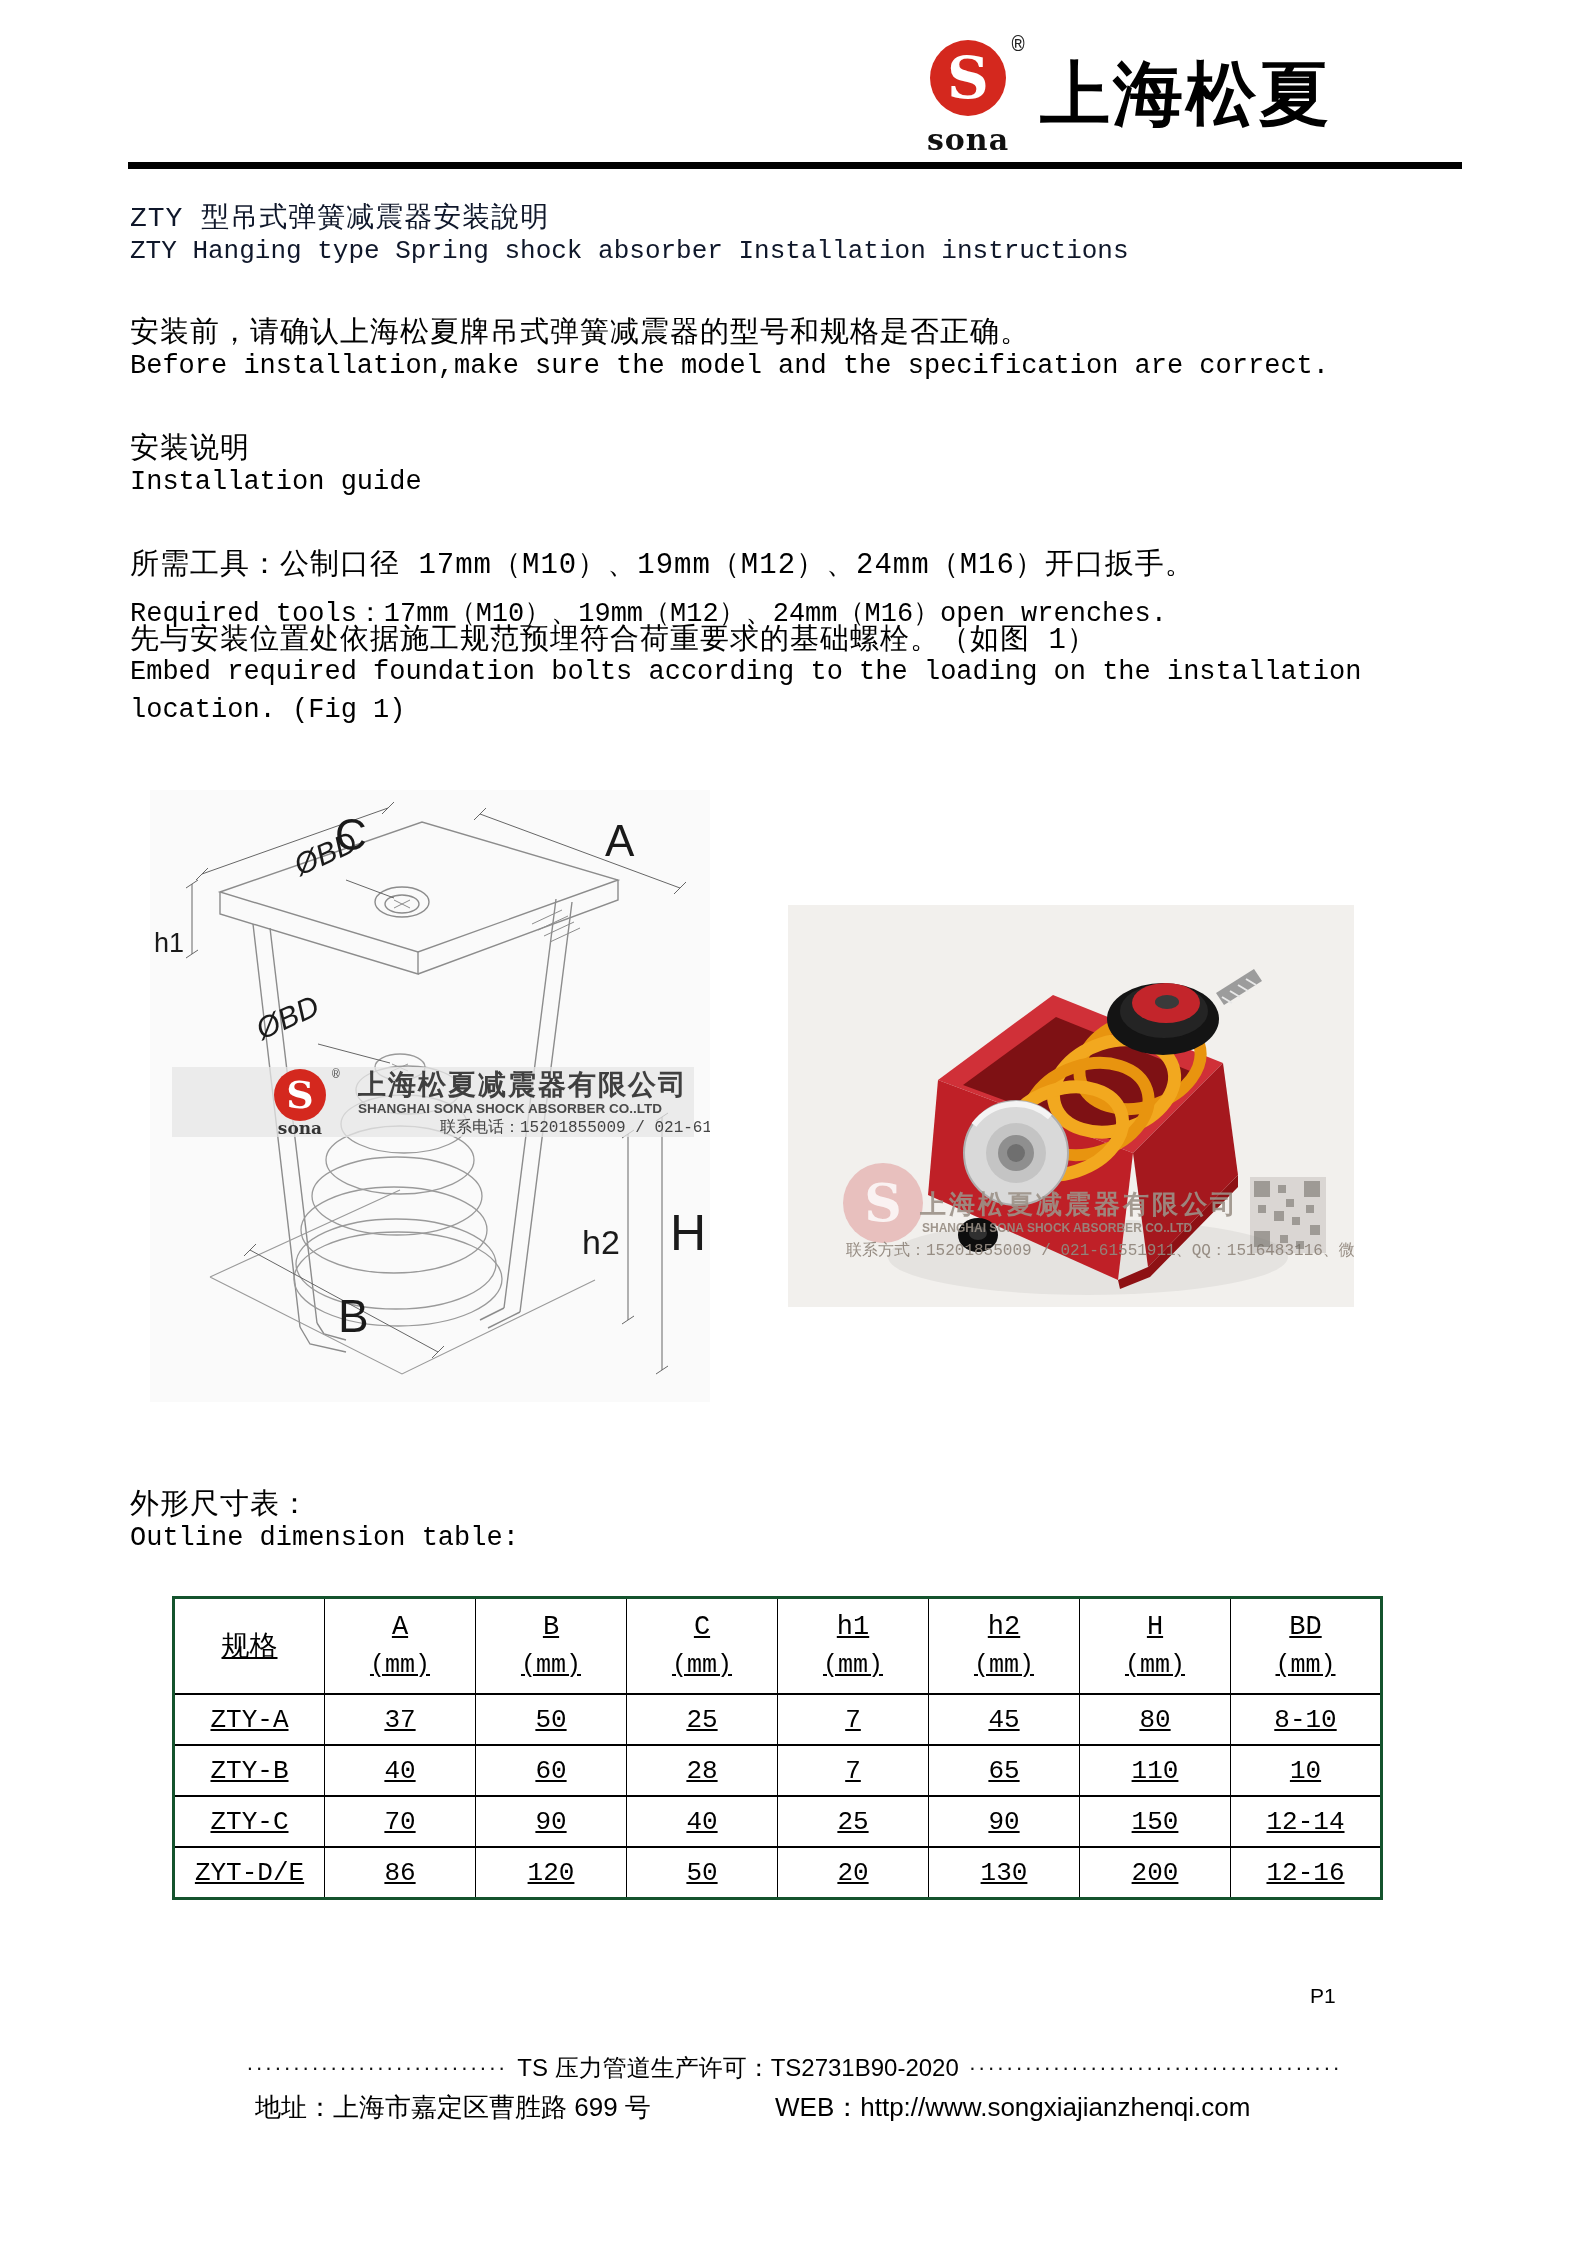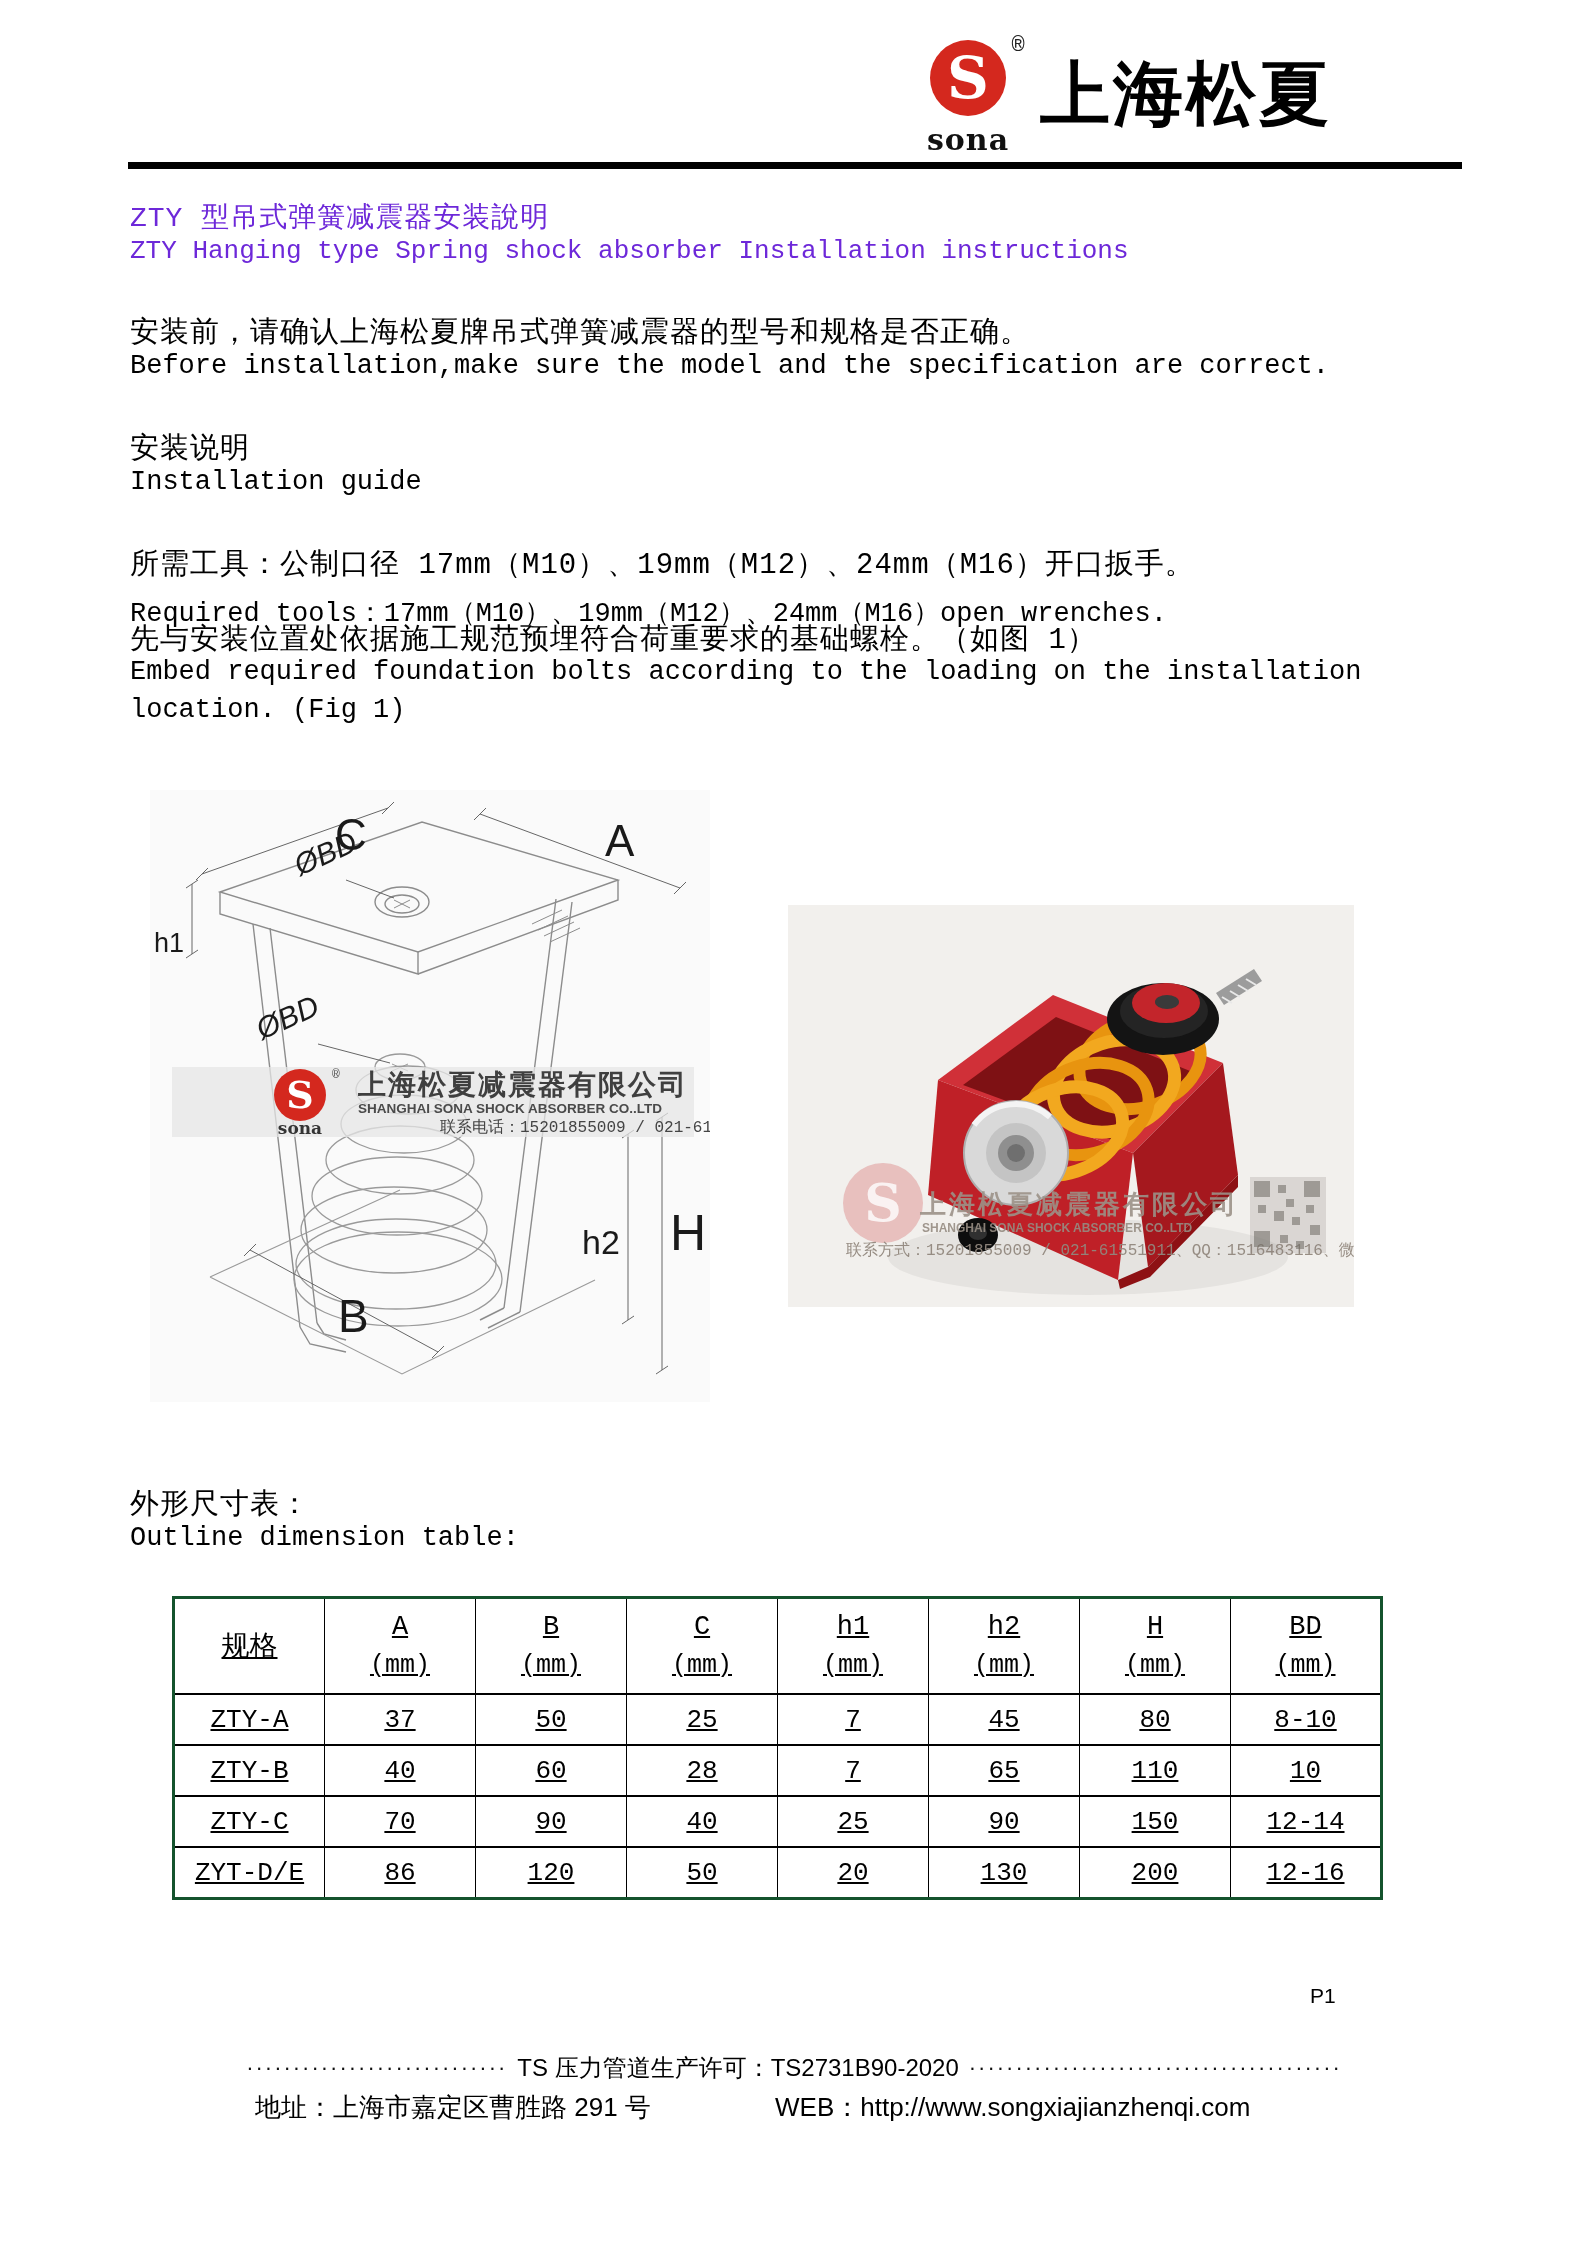--- a/index.html
+++ b/index.html
@@ -4,21 +4,21 @@
 <style>
   html,body { margin:0; padding:0; background:#ffffff; }
   .page {
     position:relative; width:1588px; height:2244px; background:#ffffff;
     font-family:"Liberation Mono","DejaVu Sans Mono",monospace; color:#000;
     overflow:hidden;
   }
   .abs { position:absolute; white-space:nowrap; }
   .cn { font-size:29px; letter-spacing:1px; }
   .en { font-size:27px;text-align:right; }
-  .green { color:#6d28d9; }
+  .green { color:#0f172a; }
   .brand-cn {
     font-family:"Liberation Sans","DejaVu Sans",sans-serif;
     font-size:70px; font-weight:bold; letter-spacing:3px;
   }
   .rule { position:absolute; left:128px; top:162px; width:1334px; height:7px; background:#000; }
 
   
   table.dim {
     position:absolute; left:172px; top:1596px; width:1208px;
     border-collapse:collapse; table-layout:fixed;
@@ -300,16 +300,16 @@
     </tbody>
   </table>
 
   <div class="pagenum">P1</div>
 
   <div class="footer-line1">
     <span class="dots">····························</span>
     <span>TS 压力管道生产许可：TS2731B90-2020</span>
     <span class="dots">········································</span>
   </div>
-  <div class="footer-addr">地址：上海市嘉定区曹胜路 291 号</div>
+  <div class="footer-addr">地址：上海市嘉定区曹胜路 699 号</div>
   <div class="footer-web">WEB：http://www.songxiajianzhenqi.com</div>
 
 </div>
 
 </body></html>

